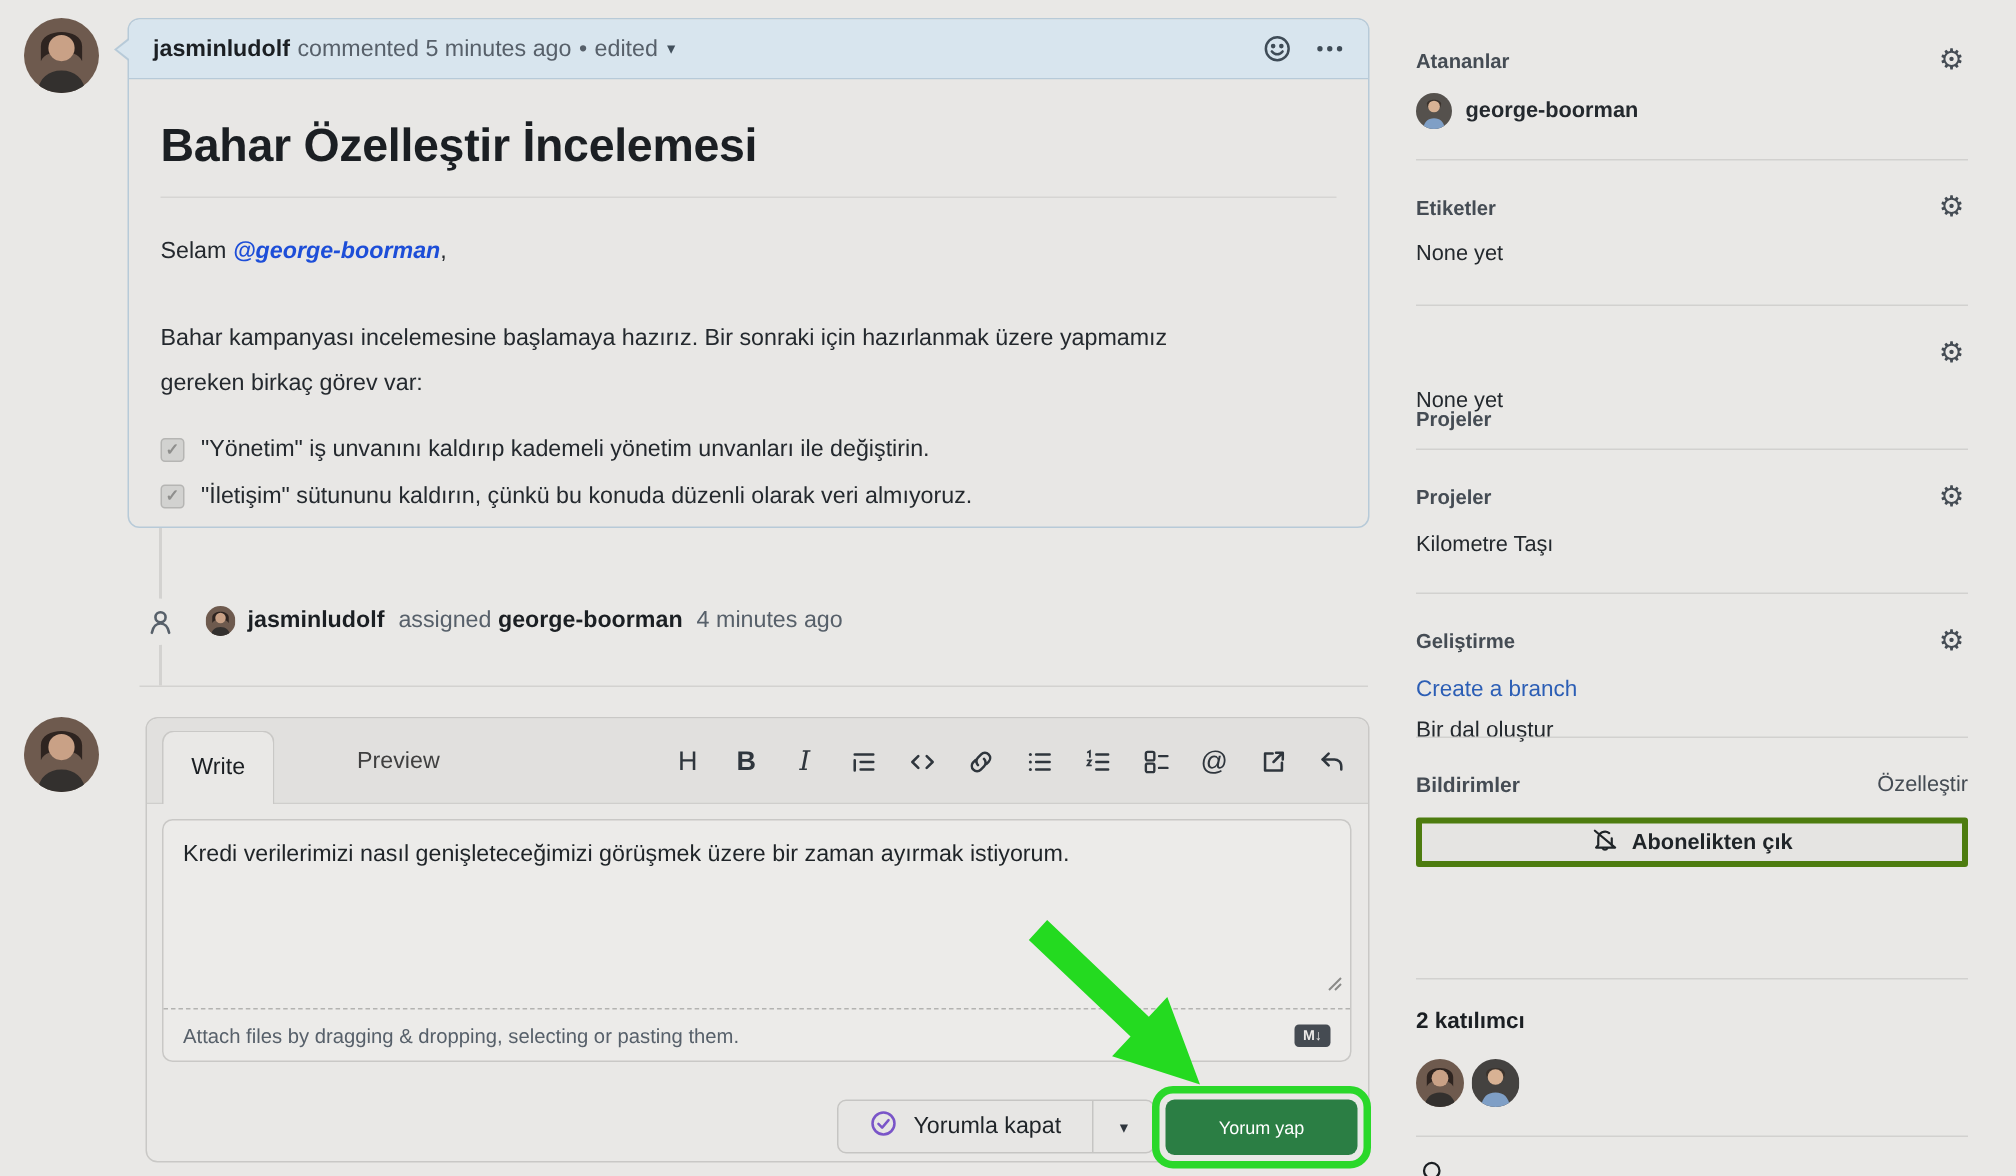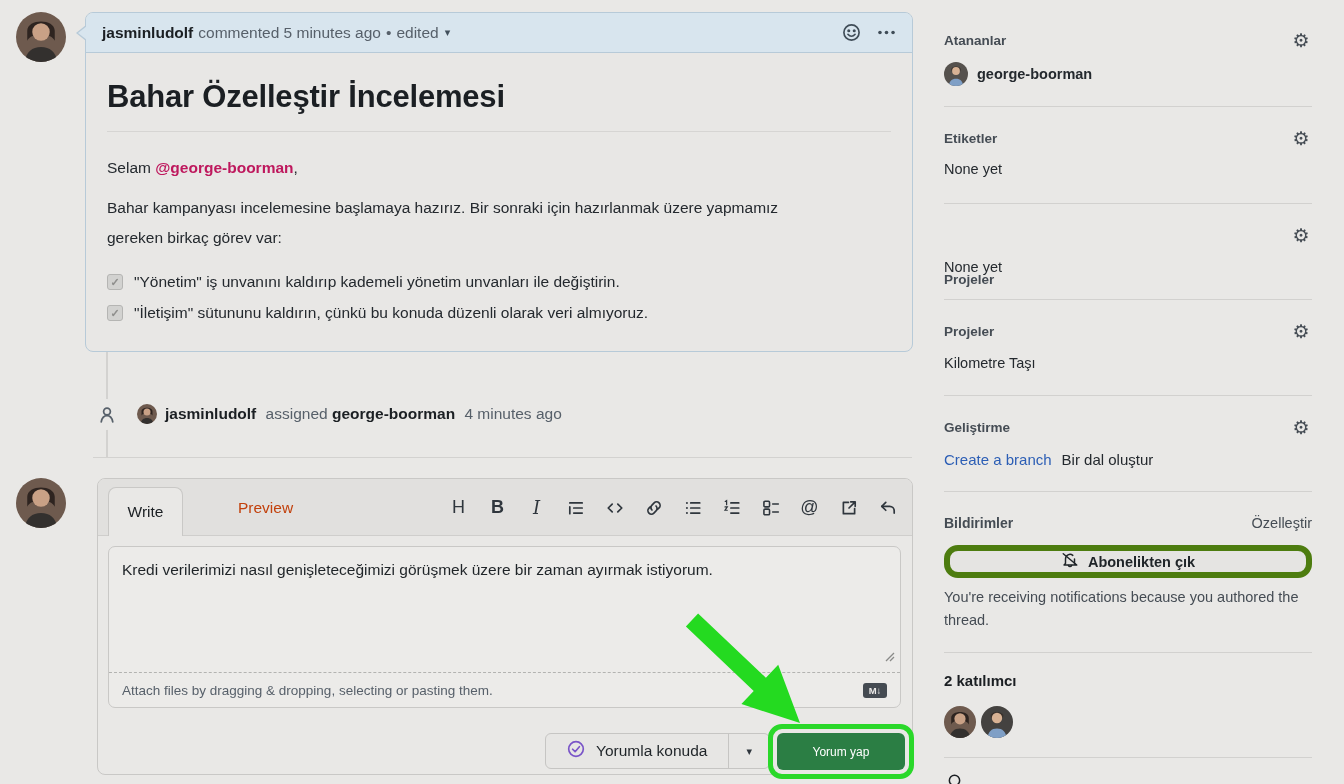--- a/index.html
+++ b/index.html
@@ -38,22 +38,22 @@
   #comment-header .hdr-icons { margin-left:auto; display:flex; gap:16px; align-items:center; }
   .hdr-icons svg { display:block; }
 
   #comment-body { padding:18px 21px 0; }
   #comment-title {
     font-size:31px; font-weight:bold; color:#1b1f23; letter-spacing:-0.2px;
     padding:8px 0 16px; border-bottom:1px solid #d6d5d3;
   }
   .body-text { font-size:15.5px; line-height:30px; color:#24292e; }
   #greeting { margin-top:21px; }
-  #paragraph { margin-top:10px; max-width:712px; }
-  .mention { font-weight:bold; color:#be185d; }
+  #paragraph { margin-top:28px; max-width:712px; }
+  .mention { font-weight:bold; color:#1d4ed8;font-style:italic; }
   #task-list { margin-top:13px; list-style:none; }
   .task-item { display:flex; align-items:flex-start; gap:11px; font-size:15.5px; line-height:31px; }
   .task-checkbox {
     width:16px; height:16px; margin-top:8px; flex:0 0 16px;
     background:#d2d2d0; border:1px solid #b5b5b3; border-radius:3px;
     display:flex; align-items:center; justify-content:center;
     font-size:11px; color:#8f8f8d; font-weight:bold;
   }
 
   
@@ -67,21 +67,21 @@
   
   #form-box { left:97px; top:478px; width:816px; height:297px;
     border:1px solid #c9c8c6; border-radius:8px; }
   #form-header { position:relative; height:57px; background:#e1e0de;
     border-bottom:1px solid #cfcecc; border-radius:7px 7px 0 0; }
   #tab-write { position:absolute; left:10px; top:8px; width:75px; height:49px;
     background:#e9e8e6; border:1px solid #c9c8c6; border-bottom:none;
     border-radius:8px 8px 0 0; display:flex; align-items:center; justify-content:center;
     font-size:15.5px; color:#1b1f23; z-index:2; }
   #tab-preview { position:absolute; left:118px; top:0; height:57px; display:flex;
-    align-items:center; padding:0 22px; font-size:15.5px; color:#c2410c; }
+    align-items:center; padding:0 22px; font-size:15.5px; color:#404040; }
   #md-toolbar { position:absolute; right:15px; top:0; height:57px;
     display:flex; align-items:center; gap:20px; color:#2f363d; }
   .tb { width:19px; height:19px; display:flex; align-items:center; justify-content:center;
     font-size:18px; color:#2f363d; }
   .tb svg { display:block; }
   .tb-b { font-weight:bold; }
   .tb-i { font-family:"DejaVu Serif", serif; font-style:italic; }
 
   #textarea {
     position:absolute; left:10px; top:67px; width:793px; height:162px;
@@ -112,25 +112,25 @@
 
   
   #sidebar { left:944px; top:0; width:368px; height:652px; }
   .sb-title { font-size:13.5px; font-weight:bold; color:#454c54; }
   .sb-value { font-size:14.5px; color:#24292e; }
   .sb-gear { position:absolute; right:1px; width:20px; height:20px;
     font-size:19px; color:#454c54; line-height:20px; text-align:center; }
   .sb-divider { position:absolute; left:0; right:0; height:1px; background:#d2d1cf; }
   #assignee-row { top:62px; display:flex; align-items:center; gap:9px; }
   #assignee-row .sb-value { font-weight:bold; }
-  #dev-row { top:451px; display:flex; gap:10px; font-size:15px; }
+  #dev-row { top:451px; display:flex; gap:10px; font-size:15px;flex-direction:column; }
   .link { color:#2c5eb5; }
   #customize { position:absolute; right:0; top:515px; font-size:14.5px; color:#454c54; }
   #unsub-button { position:absolute; left:0; right:0; top:545px; height:33px;
-    background:#e5e4e2; border:6px solid #4d7c0f; border-radius:14px;
+    background:#e5e4e2; border:4px solid #4d7c0f; border-radius:2px;
     display:flex; align-items:center; justify-content:center; gap:9px;
     font-size:14.5px; font-weight:bold; color:#1f2428; }
   #notif-note { position:absolute; left:0; top:586px; font-size:14.5px;
     color:#454c54; line-height:23px; }
   #participants-label { position:absolute; top:672px; font-size:15px; font-weight:bold; color:#1b1f23; }
   #participant-1 { position:absolute; left:0; top:706px; width:32px; height:32px; }
   #participant-2 { position:absolute; left:37px; top:706px; width:32px; height:32px; }
   #lock-partial { position:absolute; left:3px; top:772px; }
 
   #annotation-arrow { left:0; top:0; width:1344px; height:784px; pointer-events:none; z-index:10; }
@@ -293,21 +293,21 @@
   </div>
   <div id="form-actions">
     <div id="close-button">
       <span id="close-main">
         <span>
           <svg width="18" height="18" viewBox="0 0 16 16" fill="none" stroke="#7a55c8" stroke-width="1.5" stroke-linecap="round" stroke-linejoin="round">
               <circle cx="8" cy="8" r="6.5"></circle>
               <path d="M5 8.2 7.2 10.4 11 6"></path>
             </svg>
         </span>
-        <span>Yorumla konuda</span>
+        <span>Yorumla kapat</span>
       </span>
       <span id="close-sep"></span>
       <span id="close-caret">▾</span>
     </div>
     <div id="submit-wrap">
       <div id="submit-ring"></div>
       <div id="submit-button">Yorum yap</div>
     </div>
   </div>
 </div>
@@ -357,21 +357,20 @@
   <div id="unsub-button">
     <span>
       <svg width="18" height="18" viewBox="0 0 16 16" fill="none" stroke="#1f2428" stroke-width="1.3" stroke-linecap="round" stroke-linejoin="round">
           <path d="M4 11V7a4 4 0 0 1 6.5-3.1M12 7v4l1.3 1.5H2.7L4 11"></path>
           <path d="M6.6 12.8a1.5 1.5 0 0 0 2.8 0"></path>
           <path d="M2 2.5 14 12.5"></path>
         </svg>
     </span>
     <span>Abonelikten çık</span>
   </div>
-  <div id="notif-note">You're receiving notifications because you authored the thread.</div>
   <div class="sb-divider" style="top:652px;"></div>
 
   <div id="participants-label">2 katılımcı</div>
   <span id="participant-1" class="avatar">
     <svg viewBox="0 0 40 40">
         <rect width="40" height="40" fill="#6e5a4e"></rect>
         <path d="M9 15c0-10 22-10 22 0v8c-3-7-19-7-22 0z" fill="#2e2420"></path>
         <circle cx="20" cy="16" r="7" fill="#c9a186"></circle>
         <path d="M7 40c1-8 6-12 13-12s12 4 13 12z" fill="#33302e"></path>
       </svg>

